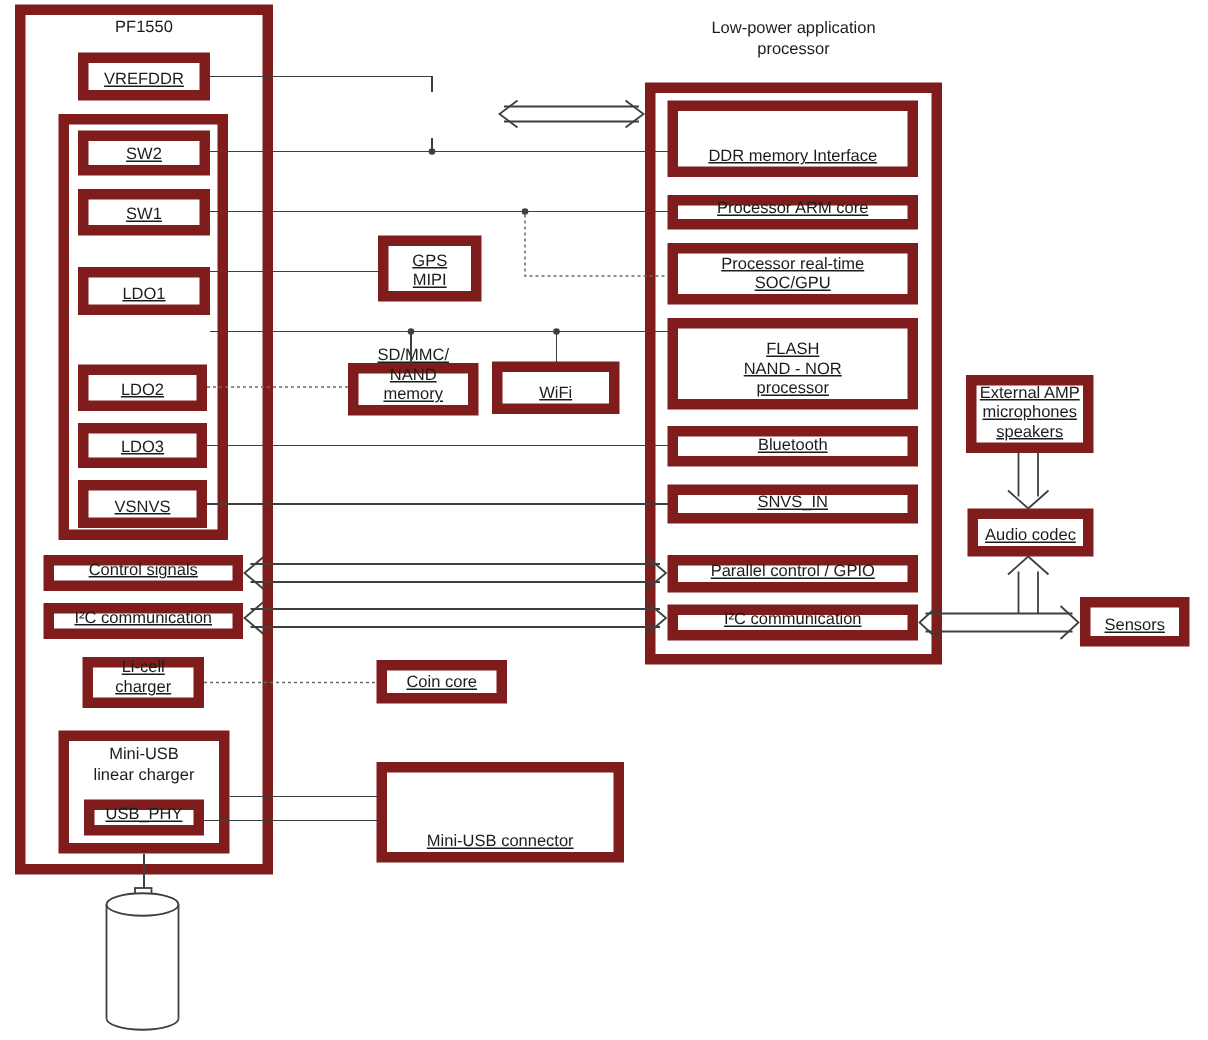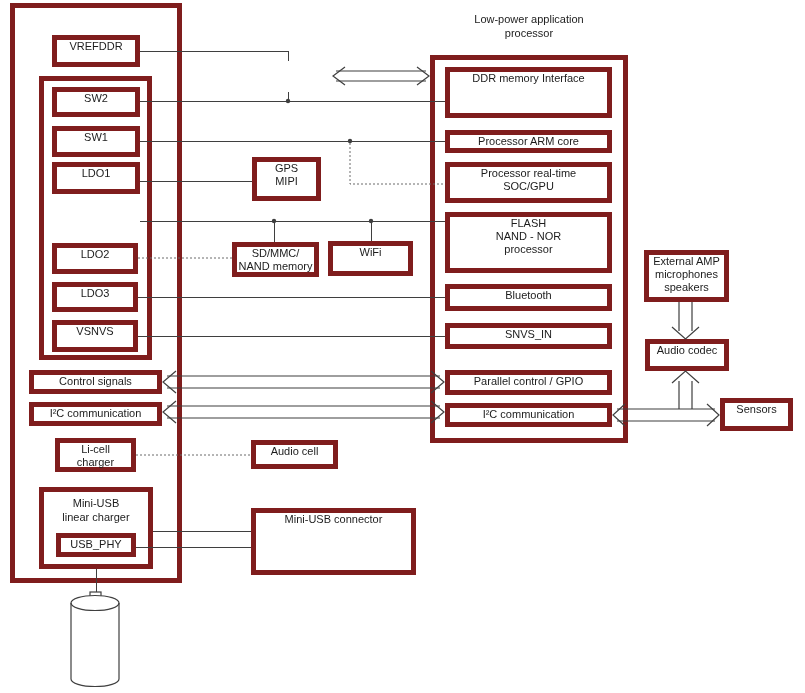--- a/index.html
+++ b/index.html
@@ -2,61 +2,62 @@
 <html><head>
 <meta charset="utf-8">
 <style>
   html,body { margin:0; padding:0; background:#ffffff; }
   .stage {
     position:relative; width:805px; height:693px; background:#ffffff;
     font-family:"Liberation Sans", sans-serif; color:#1c1c1c; overflow:hidden;
   }
   .box {
     position:absolute; box-sizing:border-box;
-    border:5px solid #7f1d1d; background:#ffffff;
-    display:flex; align-items:flex-start; justify-content:center; text-align:center;
+    border:7px solid #7f1d1d; background:#ffffff;
+    display:flex; align-items:flex-end; justify-content:center; text-align:center;text-decoration:underline;
   }
   .container-box { background:transparent; }
   .lbl {
     font-size:11px; line-height:13px; white-space:pre-line; text-align:center;
     display:block;
   }
   .float-lbl {
     position:absolute; box-sizing:border-box; text-align:center;
     font-size:11px; line-height:14px; white-space:pre-line;
   }
   svg.wires { position:absolute; left:0; top:0; pointer-events:none; }
 </style>
 </head>
 <body>
 
 <div class="stage">
 
   <div class="box container-box" style="left:10px;top:3px;width:172px;height:580px"></div>
+  <div class="float-lbl" style="left:10px;top:11px;width:172px">PF1550</div>
 
   <div class="box container-box" style="left:39px;top:76px;width:113px;height:284px"></div>
 
   <div class="box container-box" style="left:430px;top:55px;width:198px;height:388px"></div>
   <div class="float-lbl" style="left:430px;top:12px;width:198px">Low-power application
 processor</div>
 
   <div class="box container-box" style="left:39px;top:487px;width:114px;height:82px"></div>
   <div class="float-lbl" style="left:39px;top:496px;width:114px">Mini-USB
 linear charger</div>
 
   <div class="box" style="left:52px;top:35px;width:88px;height:32px">
       <span class="lbl">VREFDDR</span>
     </div>
   <div class="box" style="left:52px;top:87px;width:88px;height:30px">
       <span class="lbl">SW2</span>
     </div>
   <div class="box" style="left:52px;top:126px;width:88px;height:31px">
       <span class="lbl">SW1</span>
     </div>
-  <div class="box" style="left:52px;top:162px;width:88px;height:32px">
+  <div class="box" style="left:52px;top:178px;width:88px;height:32px">
       <span class="lbl">LDO1</span>
     </div>
   <div class="box" style="left:52px;top:243px;width:86px;height:31px">
       <span class="lbl">LDO2</span>
     </div>
   <div class="box" style="left:52px;top:282px;width:86px;height:30px">
       <span class="lbl">LDO3</span>
     </div>
   <div class="box" style="left:52px;top:320px;width:86px;height:32px">
       <span class="lbl">VSNVS</span>
@@ -81,21 +82,21 @@
 MIPI</span>
     </div>
   <div class="box" style="left:328px;top:241px;width:85px;height:35px">
       <span class="lbl">WiFi</span>
     </div>
   <div class="box" style="left:232px;top:242px;width:87px;height:35px">
       <span class="lbl">SD/MMC/
 NAND memory</span>
     </div>
   <div class="box" style="left:251px;top:440px;width:87px;height:29px">
-      <span class="lbl">Audio cell</span>
+      <span class="lbl">Coin core</span>
     </div>
   <div class="box" style="left:251px;top:508px;width:165px;height:67px">
       <span class="lbl">Mini-USB connector</span>
     </div>
 
   <div class="box" style="left:445px;top:67px;width:167px;height:51px">
       <span class="lbl">DDR memory Interface</span>
     </div>
   <div class="box" style="left:445px;top:130px;width:167px;height:23px">
       <span class="lbl">Processor ARM core</span>

